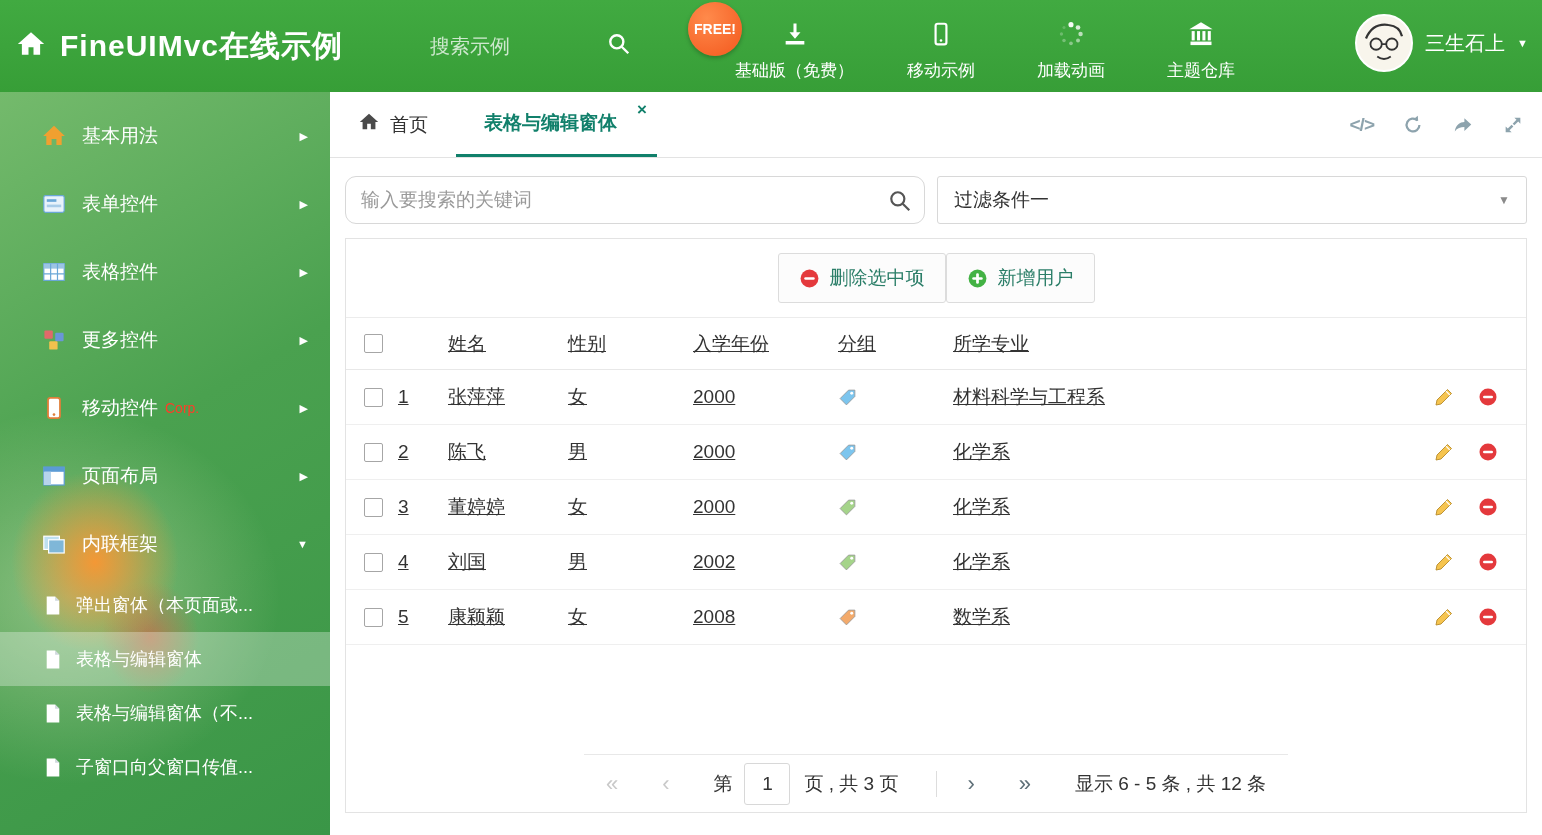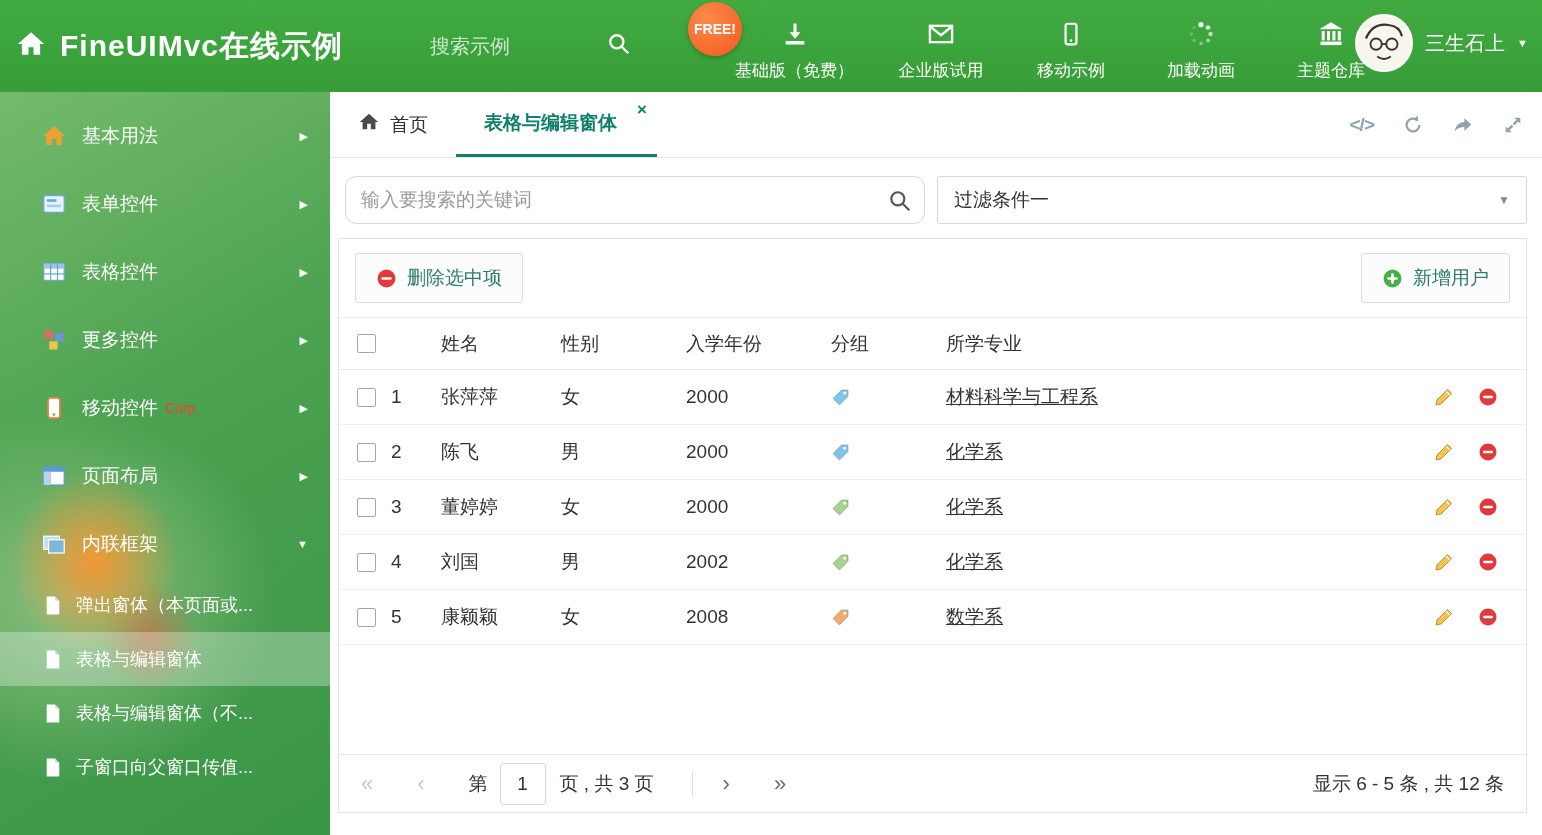--- a/index.html
+++ b/index.html
@@ -61,28 +61,28 @@
   .filter-row { flex:0 0 80px; display:flex; gap:12px; padding:18px 15px 14px 15px; }
   .search-box { position:relative; width:580px; }
   .search-box input { width:100%; height:48px; border:1px solid #d8d8d8; border-radius:11px;
     padding:0 46px 0 15px; font-size:19px; color:#333; font-family:inherit; outline:none; }
   .search-box input::placeholder { color:#9a9a9a; }
   .search-box .mag2 { position:absolute; right:13px; top:13px; cursor:pointer; }
   .filter-select { flex:1; height:48px; border:1px solid #d8d8d8; border-radius:3px; display:flex;
     align-items:center; justify-content:space-between; padding:0 16px; font-size:19px; color:#333; cursor:pointer; }
   .caret-g { color:#8a8a8a; font-size:12px; }
 
-  .panel { margin:0 15px 22px 8px; border:1px solid #e3e3e3; flex:1; display:flex; flex-direction:column;
-    overflow:hidden; }
+  .panel { margin:0 15px 22px 15px; border:1px solid #e3e3e3; flex:1; display:flex; flex-direction:column;
+    overflow:hidden;align-items:center; }
   .panel-toolbar { flex:0 0 78px; display:flex; justify-content:space-between; align-items:center; padding:0 16px; }
   .btn { display:inline-flex; align-items:center; gap:10px; height:50px; padding:0 20px;
     border:1px solid #dcdcdc; border-radius:3px; background:#fcfcfc; font-size:19px; color:#2b7e68;
     cursor:pointer; font-family:inherit; }
 
-  table.grid { width:100%; border-collapse:collapse; font-size:19px; color:#333; table-layout:fixed; }
+  table.grid { width:100%; border-collapse:collapse; font-size:19px; color:#333; table-layout:fixed;text-decoration:underline; }
   table.grid th { height:52px; font-weight:normal; text-align:left; border-top:1px solid #ececec;
     border-bottom:1px solid #e8e8e8; }
   table.grid td { height:55px; border-bottom:1px solid #efefef; }
   .c-check { width:52px; padding-left:18px; }
   .c-idx { width:50px; }
   .c-name { width:120px; }
   .c-gender { width:125px; }
   .c-year { width:145px; }
   .c-group { width:115px; }
   .c-actions { width:116px; }
@@ -133,29 +133,20 @@
 
     <div class="hnav">
       <div class="hnav-item">
         <span>
           <svg width="28" height="28" viewBox="0 0 24 24" fill="#fff">
               <path d="M10.7 3h2.6v7.5h3.4L12 16l-4.7-5.5h3.4z"></path>
               <path d="M4 18h16v3H4z"></path>
             </svg>
         </span>
         <span class="hlabel">基础版（免费）</span>
-      </div>
-      <div class="hnav-item">
-        <span>
-          <svg width="30" height="28" viewBox="0 0 24 24">
-              <rect x="2.5" y="5" width="19" height="14" fill="none" stroke="#fff" stroke-width="2"></rect>
-              <path d="M3.5 6.2 12 13 20.5 6.2" fill="none" stroke="#fff" stroke-width="2"></path>
-            </svg>
-        </span>
-        <span class="hlabel">企业版试用</span>
       </div>
       <div class="hnav-item">
         <span>
           <svg width="26" height="28" viewBox="0 0 24 24">
               <rect x="7" y="2.5" width="10" height="19" rx="2" fill="none" stroke="#fff" stroke-width="2"></rect>
               <circle cx="12" cy="18" r="1.2" fill="#fff"></circle>
             </svg>
         </span>
         <span class="hlabel">移动示例</span>
       </div>

